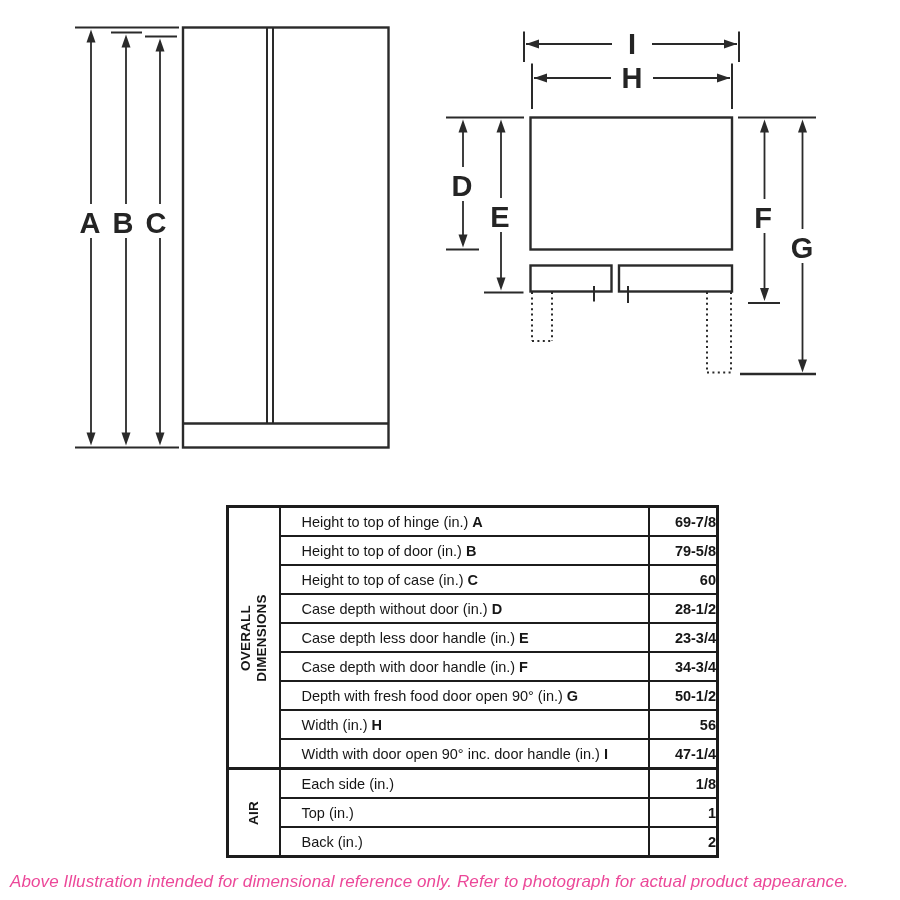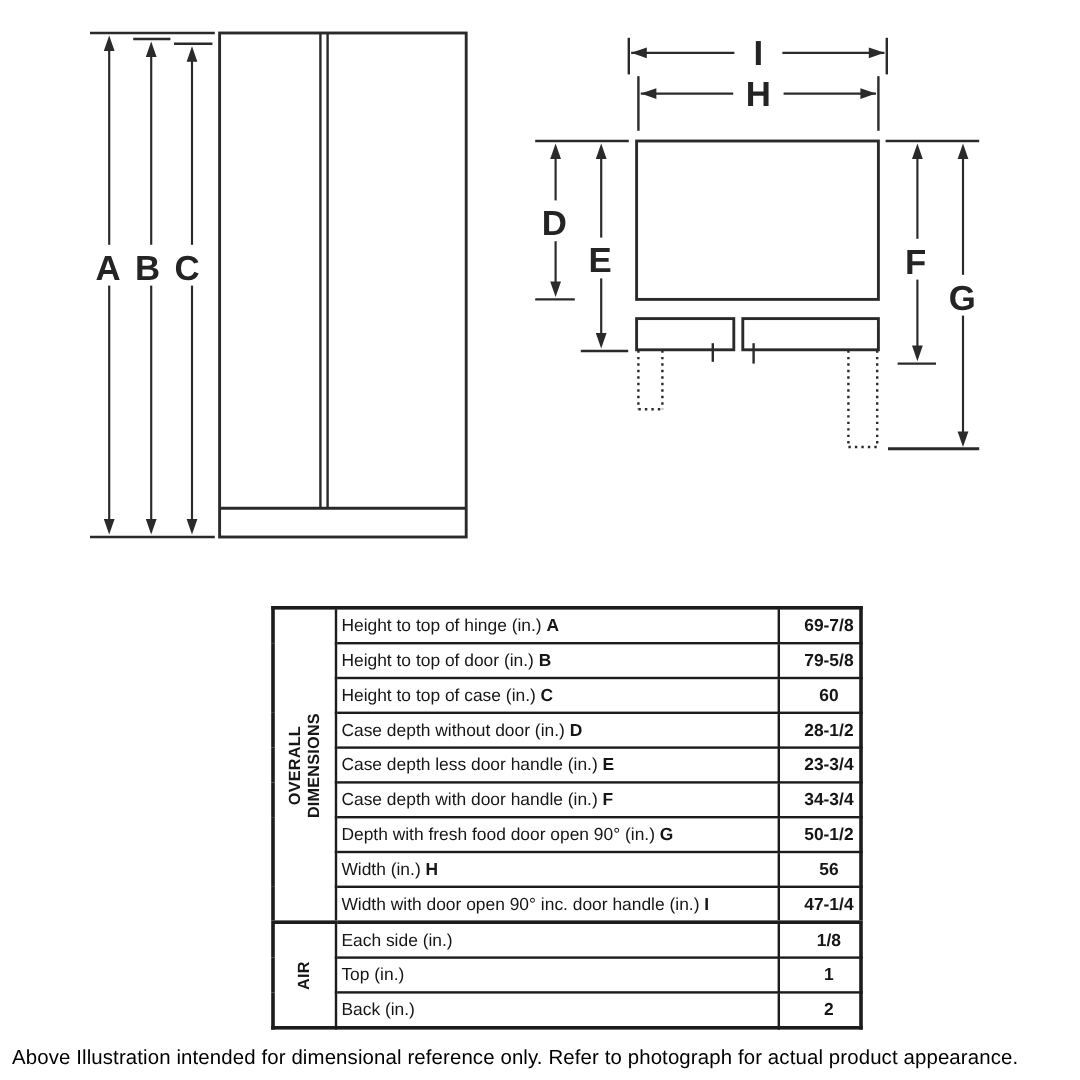--- a/index.html
+++ b/index.html
@@ -28,39 +28,40 @@
 
   table.dims {
     position: absolute; left: 226px; top: 505px;
     width: 490px; border-collapse: collapse; table-layout: fixed;
     background: #ffffff;
     border: 3px solid #1c1c1c;
     color: #161616;
   }
   table.dims td { border: 2px solid #1c1c1c; height: 27px; padding: 0; }
   table.dims td.desc {
-    font-size: 14.5px; padding-left: 4px; white-space: nowrap; overflow: hidden;
+    font-size: 14.5px; padding-left: 21px; white-space: nowrap; overflow: hidden;
   }
   table.dims td.desc .key { font-weight: bold; margin-left: 4px; }
-  table.dims td.val { font-size: 14.5px; font-weight: bold; text-align: center; padding-left: 16px; }
+  table.dims td.val { font-size: 14.5px; font-weight: bold; text-align: right; padding-left: 16px; }
   table.dims td.rot { position: relative; }
   table.dims td.rot .rotwrap {
     position: absolute; left: 50%; top: 50%;
     transform: translate(-50%, -50%) rotate(-90deg);
     width: 130px; text-align: center;
     font-size: 13.5px; font-weight: bold; line-height: 1.2;
     letter-spacing: 0.2px;
   }
   table.dims tr.sec-start td { border-top: 3px solid #1c1c1c; }
 
   .caption {
     position: absolute; left: 10px; top: 872px; width: 886px;
-    font-size: 17px; color: #000000; letter-spacing: 0.1px;
+    font-size: 17px; color: #ec4899; letter-spacing: 0.1px;
     font-family: "Liberation Sans", sans-serif;
     white-space: nowrap;
+    font-style: italic;
   }
 </style>
 </head>
 <body>
 
 <div class="page">
 
   <svg class="diagram" width="900" height="480" viewBox="0 0 900 480">
 
     <g>

